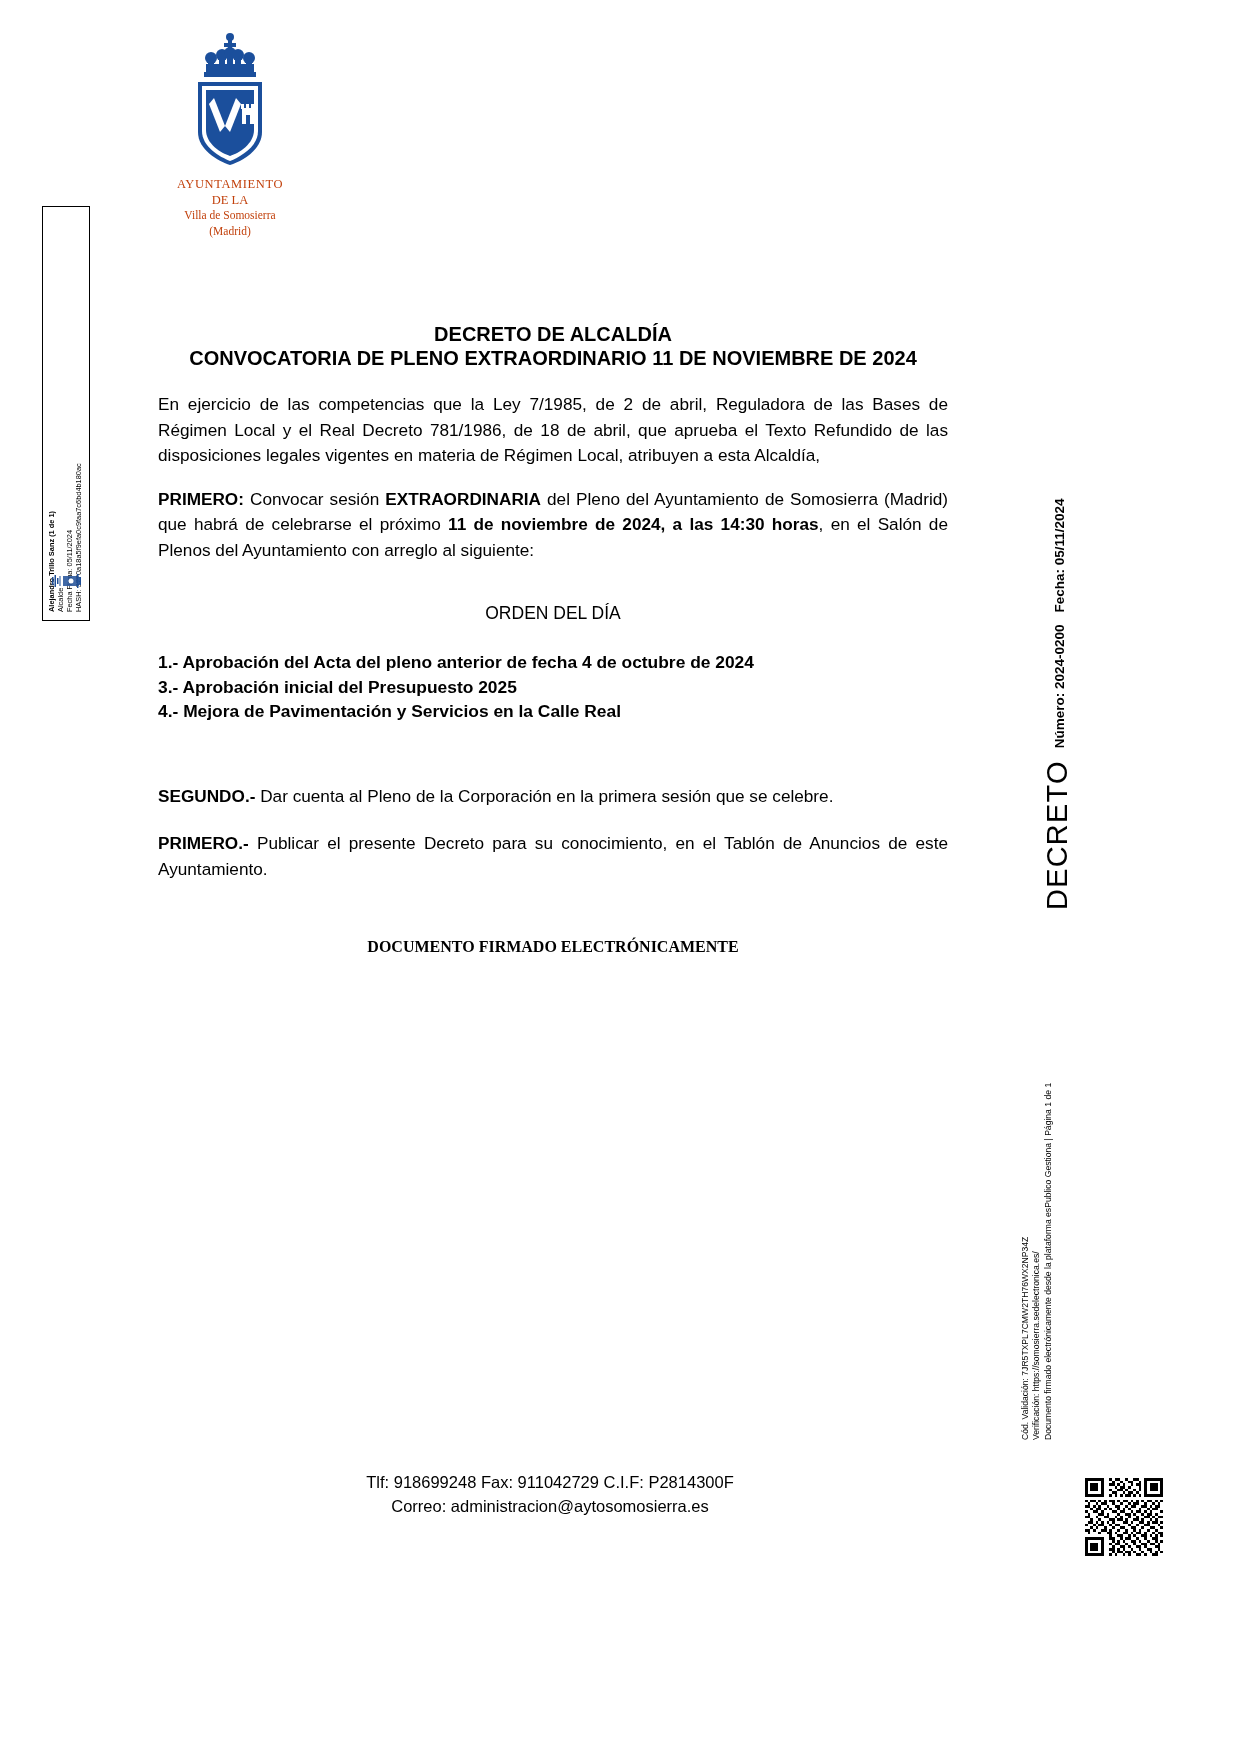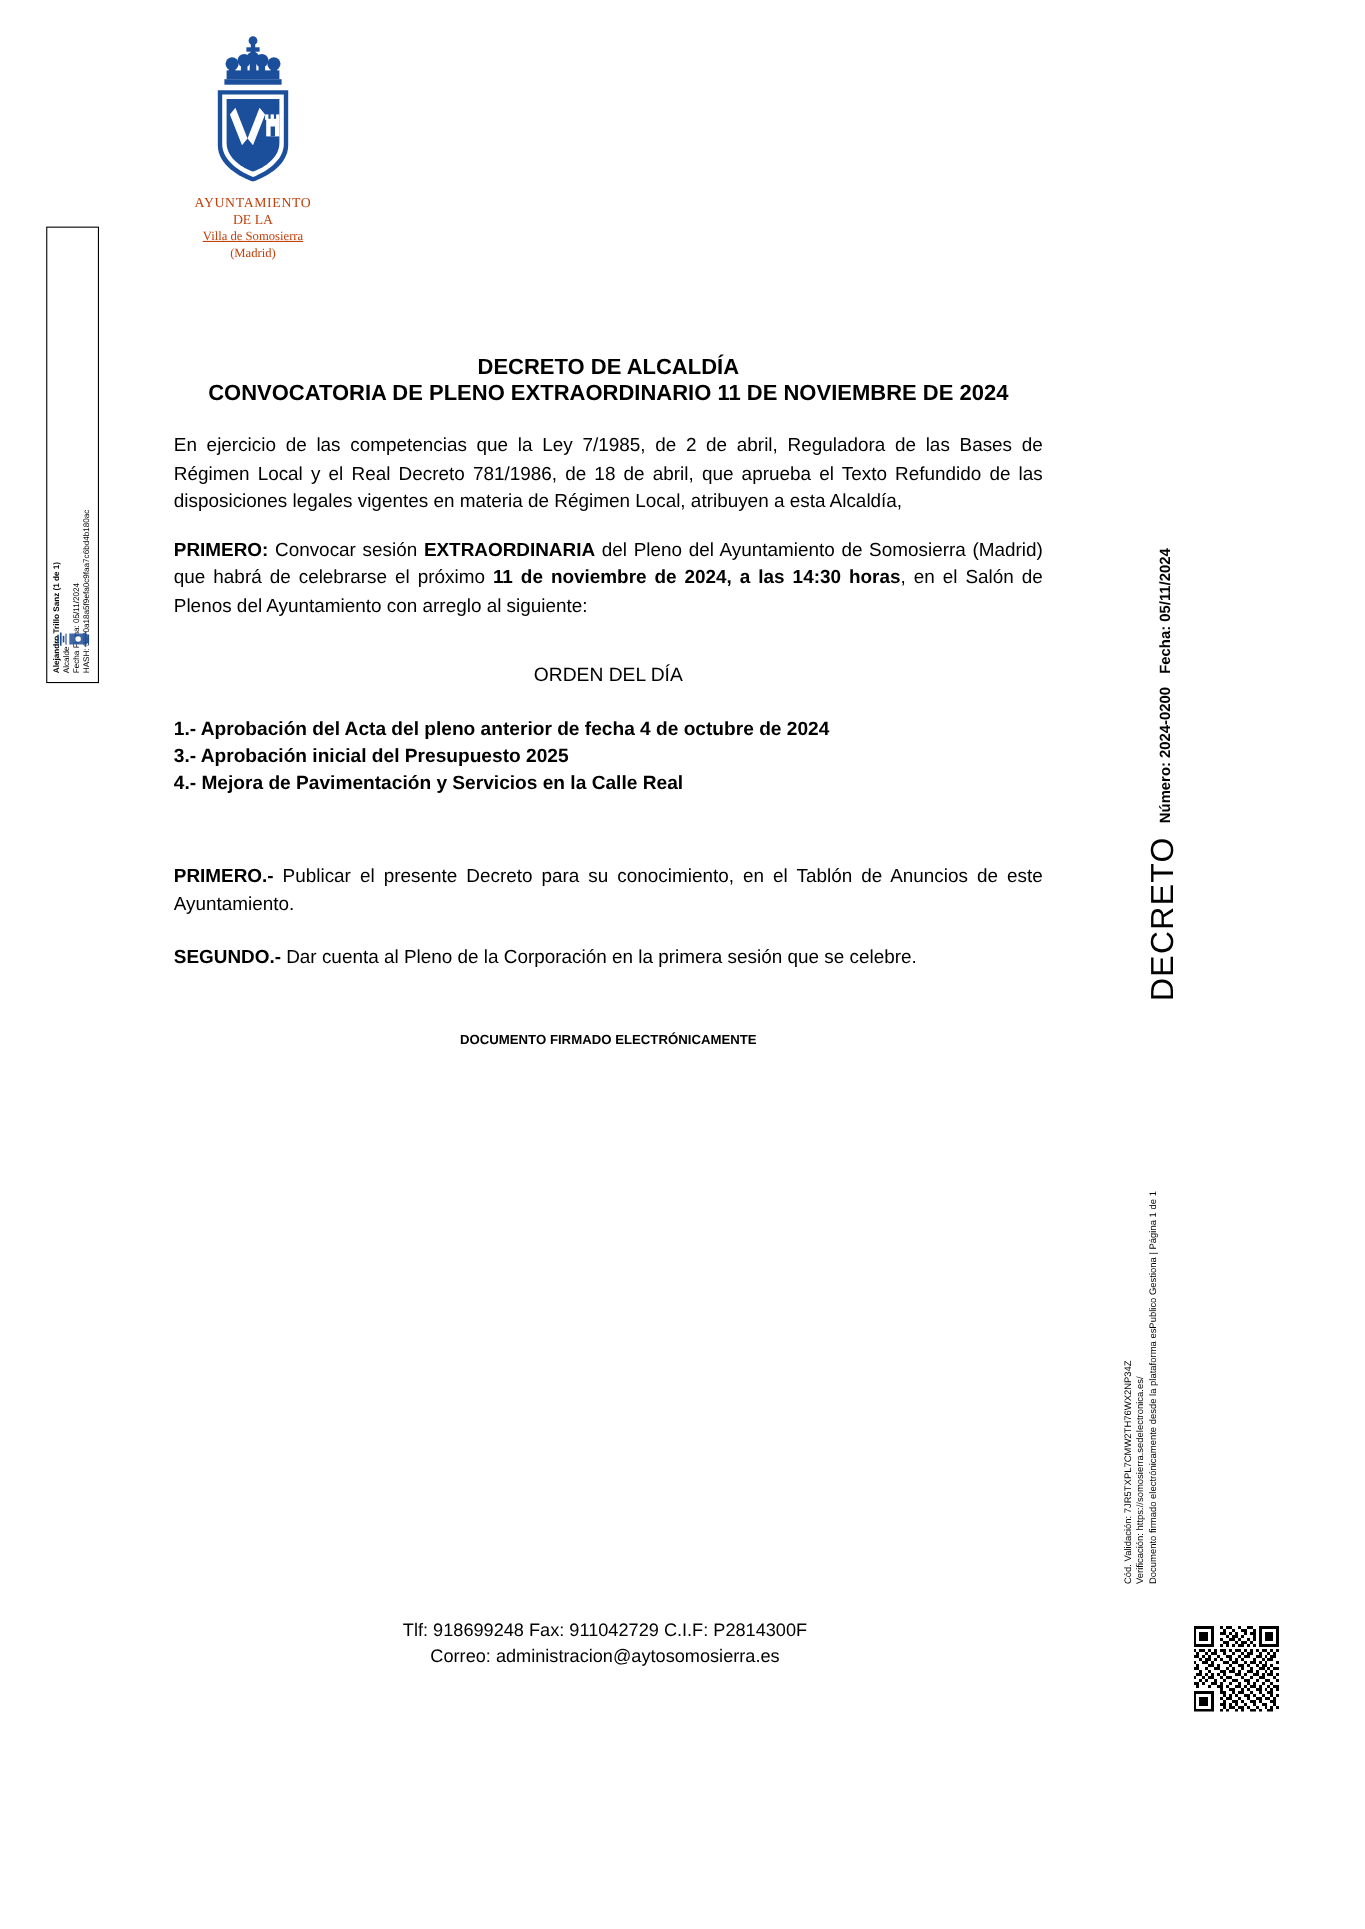--- a/index.html
+++ b/index.html
@@ -71,21 +71,21 @@
     display: block;
   }
   .crest-caption {
     margin-top: 9px;
     font-family: "Liberation Serif", serif;
     font-size: 12.5px;
     line-height: 15.5px;
     color: #c2410c;
   }
   .crest-caption .l1 { letter-spacing: .6px; }
-  .crest-caption .l3 { font-size: 11.5px; text-decoration: underline; }
+  .crest-caption .l3 { font-size: 11.5px; }
   .crest-caption .l4 { font-size: 11.5px; }
 
   
   .doc {
     position: absolute;
     left: 158px;
     top: 322px;
     width: 790px;
   }
   .title {
@@ -119,22 +119,23 @@
     padding: 0;
   }
   ul.agenda li {
     font-weight: bold;
     font-size: 17.4px;
     line-height: 24.5px;
   }
   .firmado {
     text-align: center;
     font-weight: bold;
-    font-size: 12px;
+    font-size: 16px;
     margin: 56px 0 0 0;
+    font-family: Liberation Serif, serif;
   }
   .spacer-60 { height: 38px; }
 
   
   .decreto-block {
     position: absolute;
     left: 1012px;
     top: 560px;
     width: 60px;
     height: 350px;
@@ -294,23 +295,23 @@
   <p class="orden">ORDEN DEL DÍA</p>
 
   <ul class="agenda">
     <li>1.- Aprobación del Acta  del pleno anterior de fecha 4 de octubre de 2024</li>
     <li>3.- Aprobación inicial del Presupuesto 2025</li>
     <li>4.- Mejora de Pavimentación y Servicios en la Calle Real</li>
   </ul>
 
   <div class="spacer-60"></div>
 
+  <p class="body"><b>SEGUNDO.-</b><span> Dar cuenta al Pleno de la Corporación en la primera sesión que se celebre.</span></p>
+
   <p class="body"><b>PRIMERO.-</b><span> Publicar el presente Decreto para su conocimiento, en el Tablón de Anuncios de este Ayuntamiento.</span></p>
-
-  <p class="body"><b>SEGUNDO.-</b><span> Dar cuenta al Pleno de la Corporación en la primera sesión que se celebre.</span></p>
 
   <p class="firmado">DOCUMENTO FIRMADO ELECTRÓNICAMENTE</p>
 </div>
 
 <div class="decreto-block">
   <div class="decreto-rot">
     <div class="decreto-word">DECRETO</div>
     <div class="decreto-meta">
       <div>Número: 2024-0200</div>
     </div>

